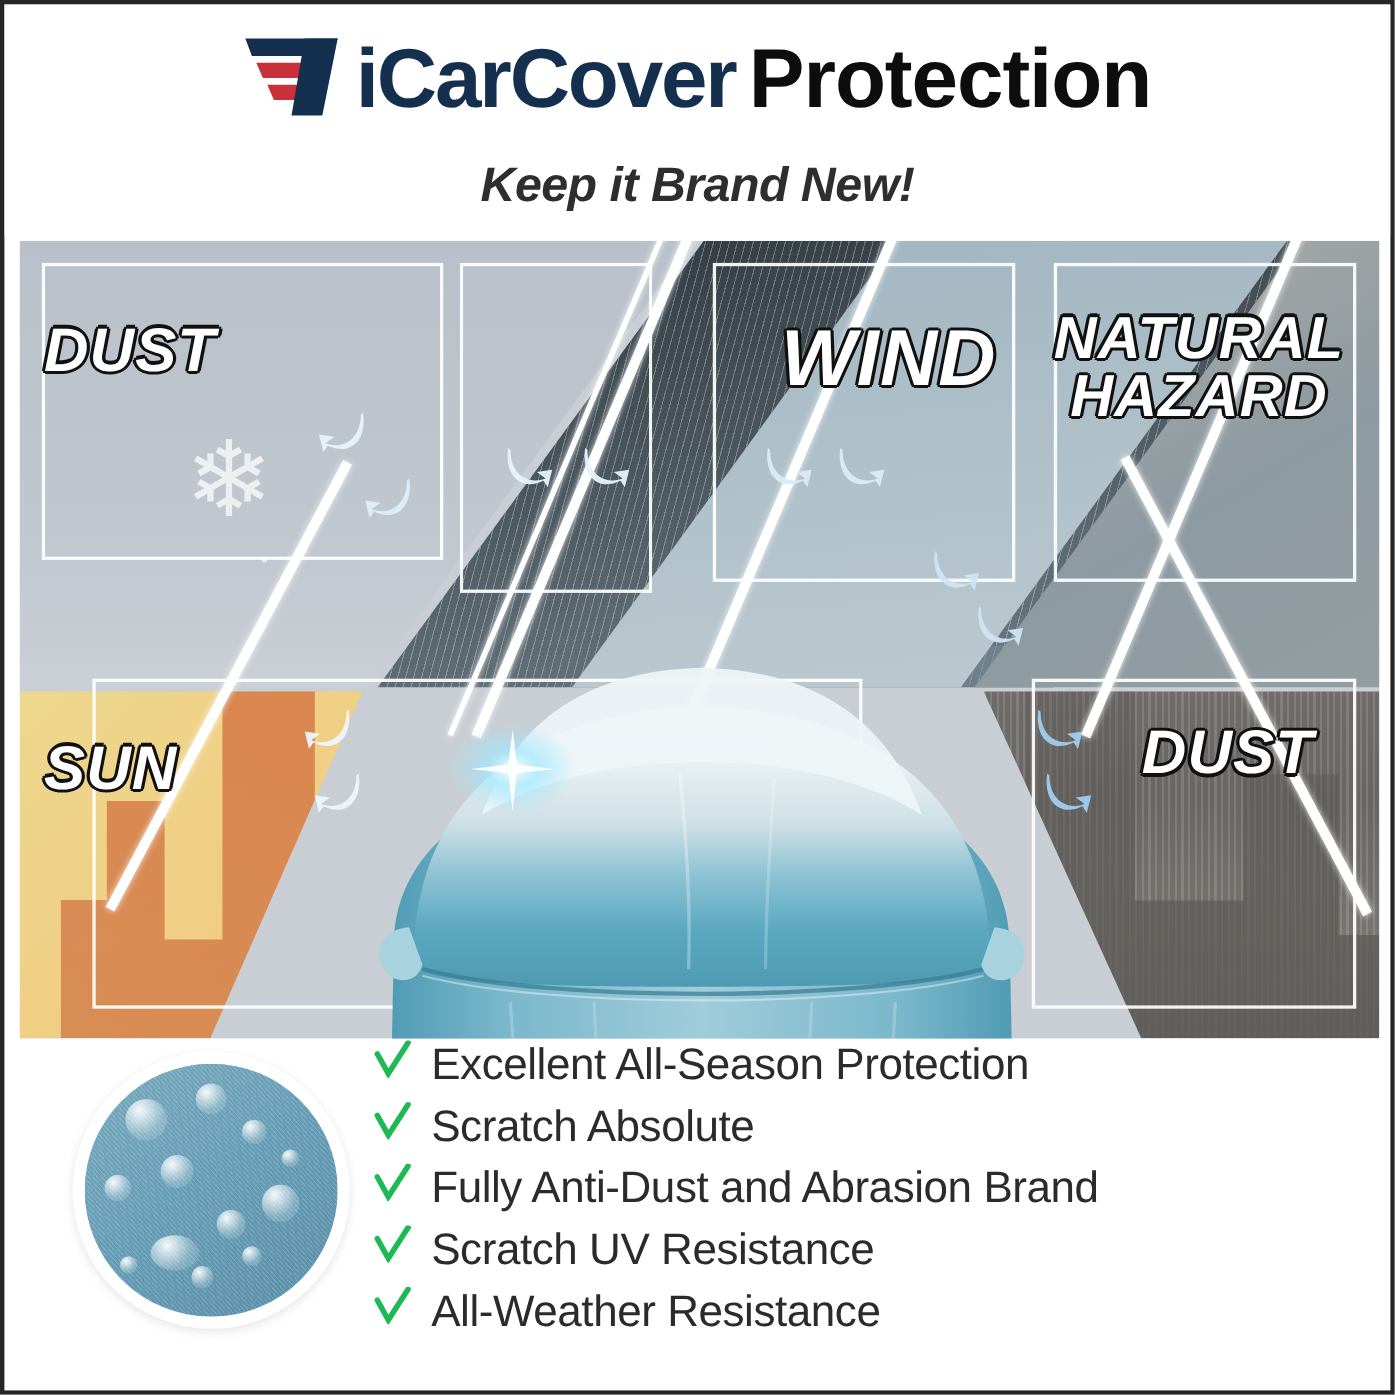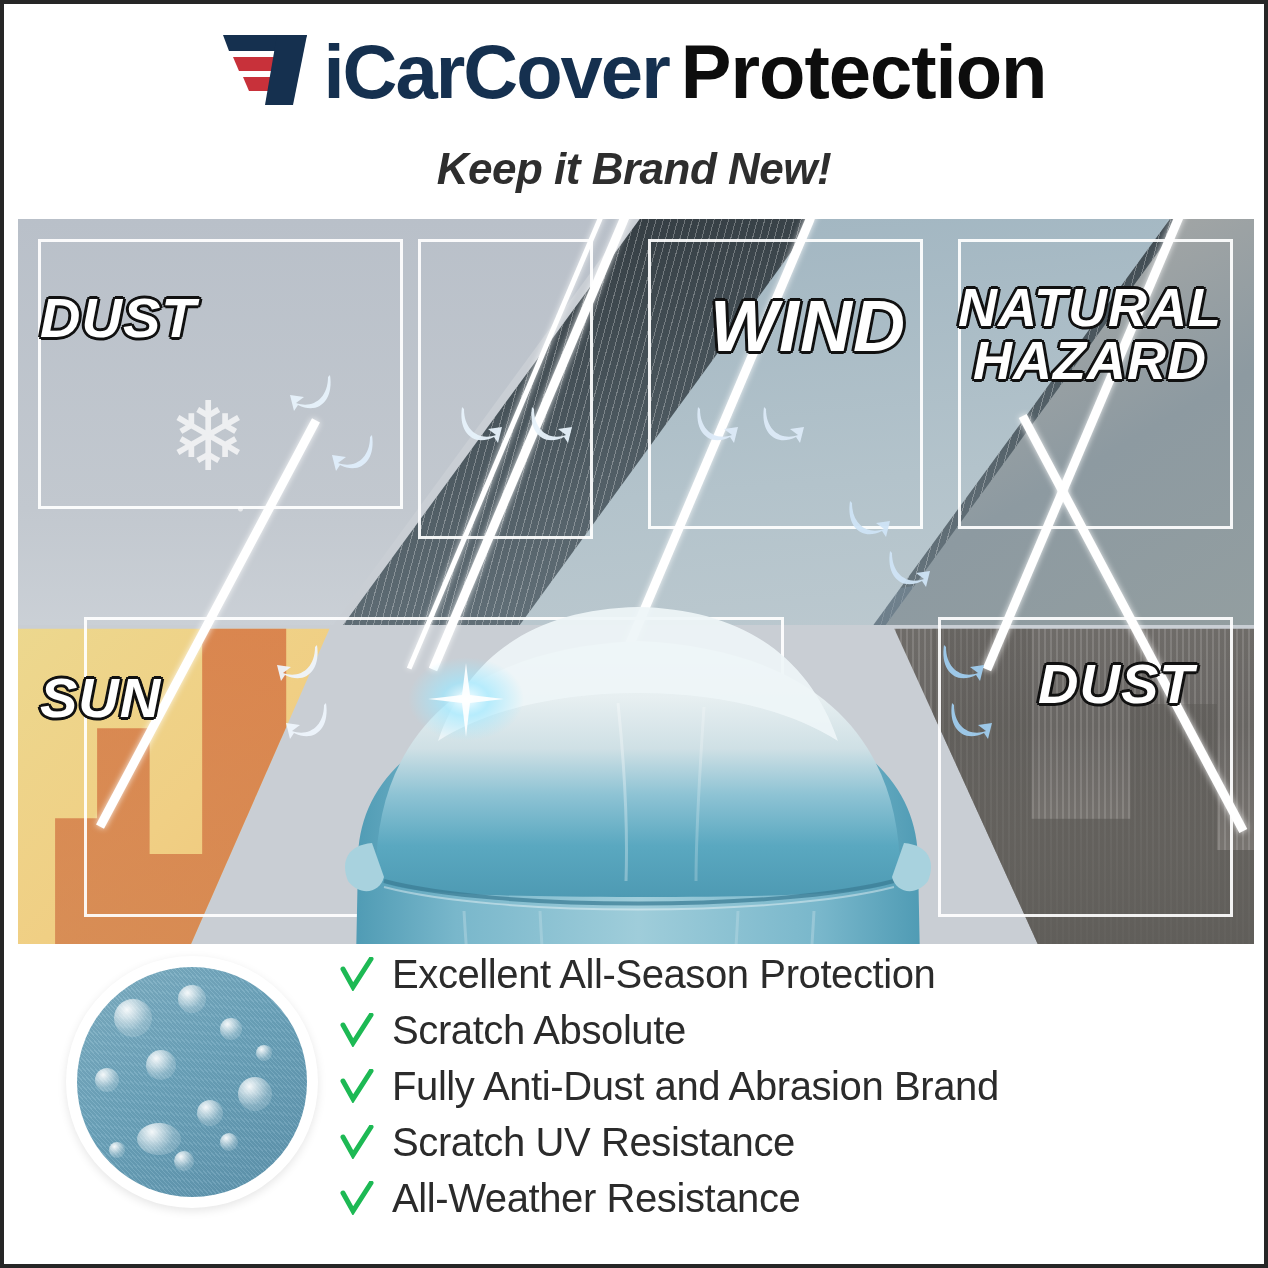--- a/index.html
+++ b/index.html
@@ -215,21 +215,21 @@
 
   
   .arrow { position: absolute; width: 48px; height: 48px; }
 
   
   .features {
     position: absolute; left: 336px; top: 942px;
     width: 880px;
   }
   .feat {
-    display: flex; align-items: center; gap: 18px;
+    display: flex; gap: 18px;
     height: 56px;
   }
   .check {
     flex: 0 0 auto; width: 34px; height: 34px;
   }
   .feat-text {
     font-size: 40px; color: #2b2b2b; font-weight: 400;
     letter-spacing: -0.4px; white-space: nowrap;
   }
 

